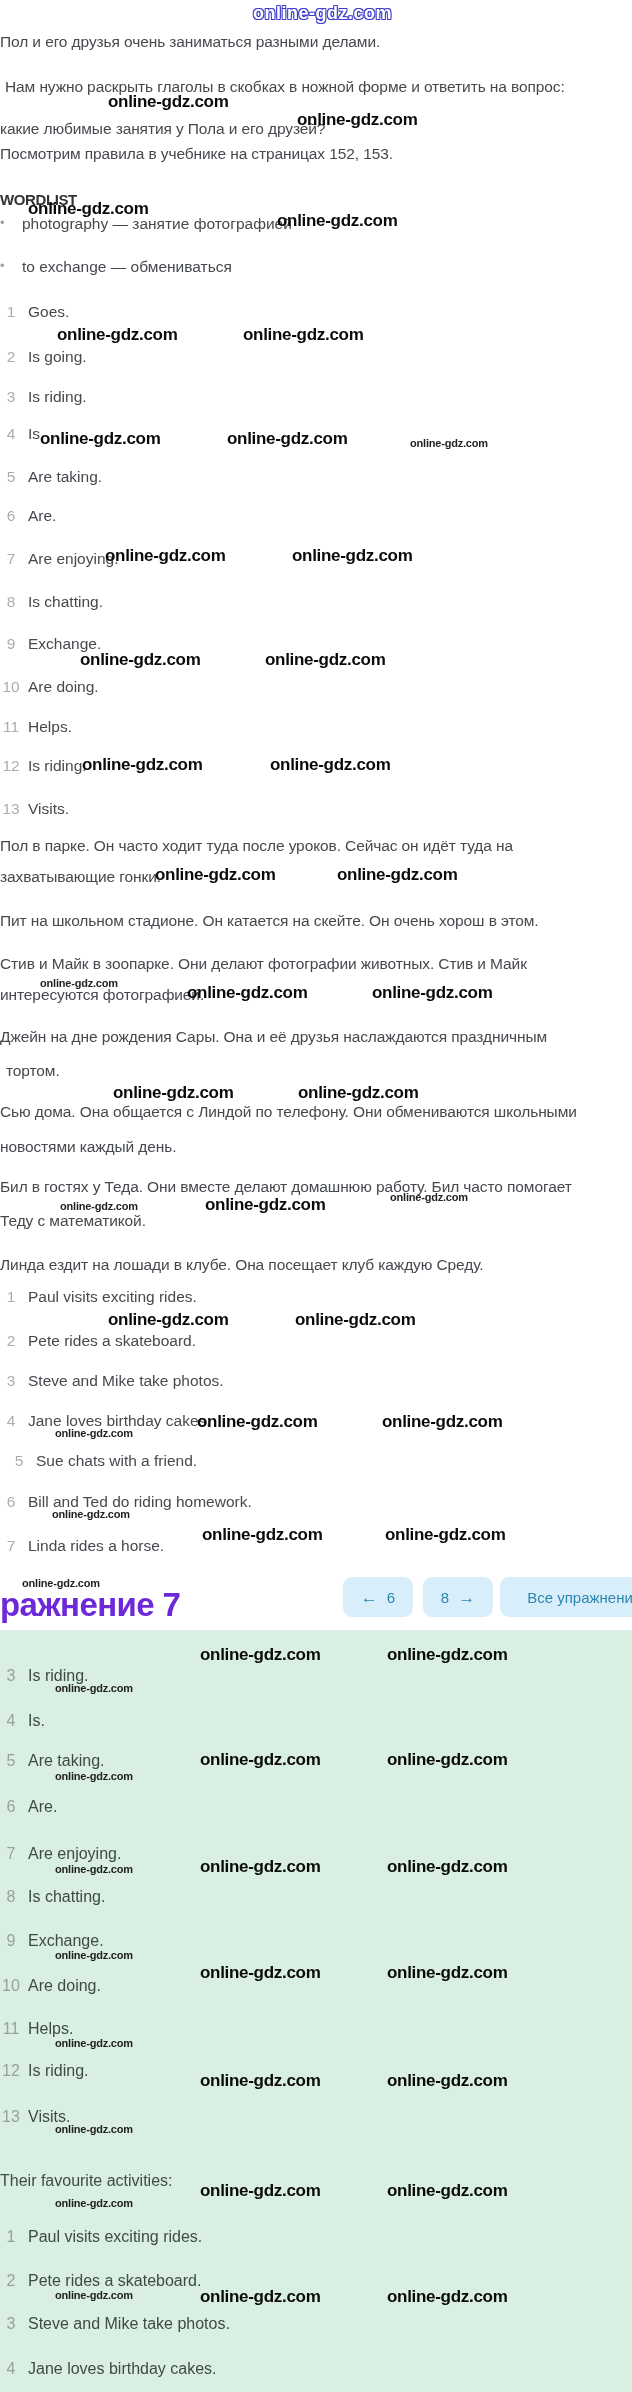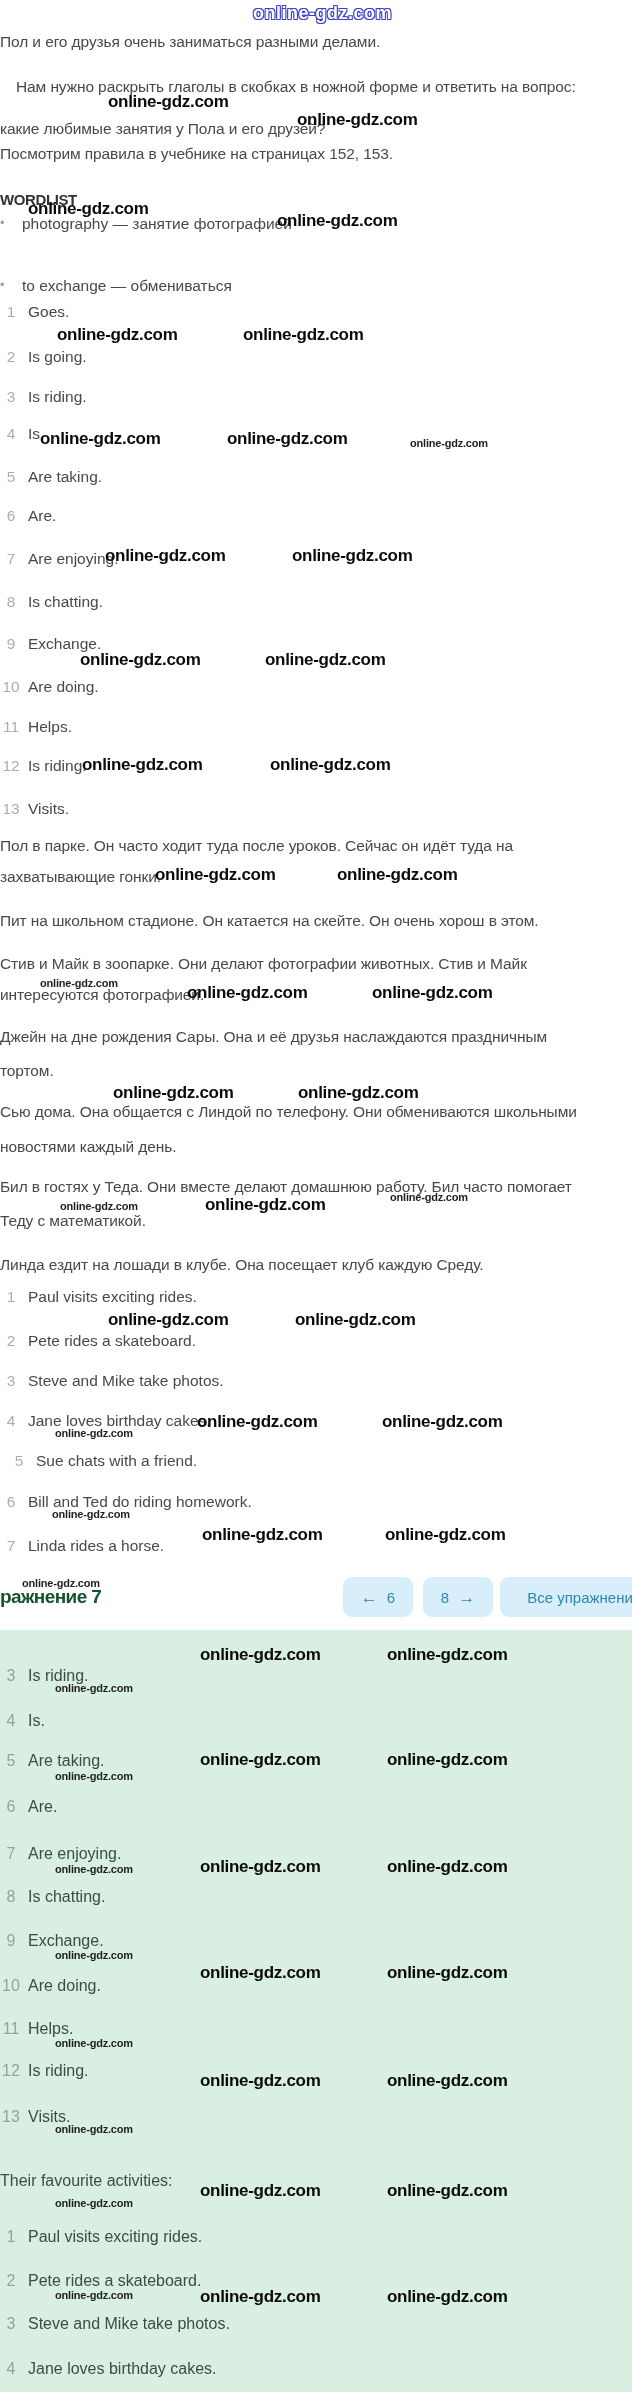--- a/index.html
+++ b/index.html
@@ -6,21 +6,21 @@
   body{
     width:632px;height:2392px;position:relative;overflow:hidden;
     background:#ffffff;font-family:"Liberation Sans",sans-serif;
   }
   .abs{position:absolute;white-space:nowrap;}
   .p{font-size:15.5px;color:#45494e;letter-spacing:-0.1px;}
   .row{font-size:15.5px;color:#45494e;}
   .num{display:inline-block;width:22px;text-align:center;color:#a9aeb4;margin-right:6px;}
   .bullet{display:inline-block;width:8px;color:#9aa0a6;margin-right:14px;font-size:13px;vertical-align:2px;}
   .wl{font-weight:700;font-size:15px;color:#2f3337;letter-spacing:-0.4px;}
-  .h1{font-size:19px;font-weight:700;color:#14532d;letter-spacing:-0.6px;}
+  .h1{font-size:33px;font-weight:700;color:#6d28d9;letter-spacing:-0.6px;}
   .wmb{font-size:17px;font-weight:700;color:#0a0a0a;letter-spacing:-0.3px;}
   .wms{font-size:11px;font-weight:700;color:#1f1f1f;letter-spacing:-0.2px;}
   .wmo{
     font-size:18px;font-weight:700;color:#ffffff;letter-spacing:0.5px;
     text-shadow:-1px -1px 0 #3b3bcc,1px -1px 0 #3b3bcc,-1px 1px 0 #3b3bcc,1px 1px 0 #3b3bcc;
   }
   .btn{
     position:absolute;top:1577px;height:40px;border:none;border-radius:9px;
     background:#d9eefb;color:#2e87ae;font-size:15px;font-family:inherit;
     display:flex;align-items:center;justify-content:center;gap:9px;cursor:pointer;
@@ -33,30 +33,30 @@
   .green .row{font-size:16px;color:#3e4c46;}
   .green .num{color:#97a29b;}
   .green .sub{font-size:16px;color:#3e4c46;}
 </style>
 </head>
 <body>
 
 <div class="abs wmo" style="left:253px;top:3px">online-gdz.com</div>
 
 <div class="abs p" style="left:0;top:33px">Пол и его друзья очень заниматься разными делами.</div>
-<div class="abs p" style="left:16px;top:78px">Нам нужно раскрыть глаголы в скобках в ножной форме и ответить на вопрос:</div>
+<div class="abs p" style="left:5px;top:78px">Нам нужно раскрыть глаголы в скобках в ножной форме и ответить на вопрос:</div>
 <div class="abs p" style="left:0;top:120px">какие любимые занятия у Пола и его друзей?</div>
 <div class="abs p" style="left:0;top:145px">Посмотрим правила в учебнике на страницах 152, 153.</div>
 
 <div class="abs wl" style="left:0;top:191px">WORDLIST</div>
 
 <div class="abs row" style="left:0;top:215px">
   <span class="bullet">•</span><span>photography — занятие фотографией</span>
 </div>
-<div class="abs row" style="left:0;top:277px">
+<div class="abs row" style="left:0;top:258px">
   <span class="bullet">•</span><span>to exchange — обмениваться</span>
 </div>
 
 <div class="abs row" style="left:0;top:303px"><span class="num">1</span><span>Goes.</span></div>
 <div class="abs row" style="left:0;top:348px"><span class="num">2</span><span>Is going.</span></div>
 <div class="abs row" style="left:0;top:388px"><span class="num">3</span><span>Is riding.</span></div>
 <div class="abs row" style="left:0;top:425px"><span class="num">4</span><span>Is.</span></div>
 <div class="abs row" style="left:0;top:468px"><span class="num">5</span><span>Are taking.</span></div>
 <div class="abs row" style="left:0;top:507px"><span class="num">6</span><span>Are.</span></div>
 <div class="abs row" style="left:0;top:550px"><span class="num">7</span><span>Are enjoying.</span></div>
@@ -66,21 +66,21 @@
 <div class="abs row" style="left:0;top:718px"><span class="num">11</span><span>Helps.</span></div>
 <div class="abs row" style="left:0;top:757px"><span class="num">12</span><span>Is riding.</span></div>
 <div class="abs row" style="left:0;top:800px"><span class="num">13</span><span>Visits.</span></div>
 
 <div class="abs p" style="left:0;top:837px">Пол в парке. Он часто ходит туда после уроков. Сейчас он идёт туда на</div>
 <div class="abs p" style="left:0;top:868px">захватывающие гонки.</div>
 <div class="abs p" style="left:0;top:912px">Пит на школьном стадионе. Он катается на скейте. Он очень хорош в этом.</div>
 <div class="abs p" style="left:0;top:955px">Стив и Майк в зоопарке. Они делают фотографии животных. Стив и Майк</div>
 <div class="abs p" style="left:0;top:986px">интересуются фотографией.</div>
 <div class="abs p" style="left:0;top:1028px">Джейн на дне рождения Сары. Она и её друзья наслаждаются праздничным</div>
-<div class="abs p" style="left:0;top:1062px">тортом.</div>
+<div class="abs p" style="left:6px;top:1062px">тортом.</div>
 <div class="abs p" style="left:0;top:1103px">Сью дома. Она общается с Линдой по телефону. Они обмениваются школьными</div>
 <div class="abs p" style="left:0;top:1138px">новостями каждый день.</div>
 <div class="abs p" style="left:0;top:1178px">Бил в гостях у Теда. Они вместе делают домашнюю работу. Бил часто помогает</div>
 <div class="abs p" style="left:0;top:1212px">Теду с математикой.</div>
 <div class="abs p" style="left:0;top:1256px">Линда ездит на лошади в клубе. Она посещает клуб каждую Среду.</div>
 
 <div class="abs row" style="left:0;top:1288px"><span class="num">1</span><span>Paul visits exciting rides.</span></div>
 <div class="abs row" style="left:0;top:1332px"><span class="num">2</span><span>Pete rides a skateboard.</span></div>
 <div class="abs row" style="left:0;top:1372px"><span class="num">3</span><span>Steve and Mike take photos.</span></div>
 <div class="abs row" style="left:0;top:1412px"><span class="num">4</span><span>Jane loves birthday cakes.</span></div>

